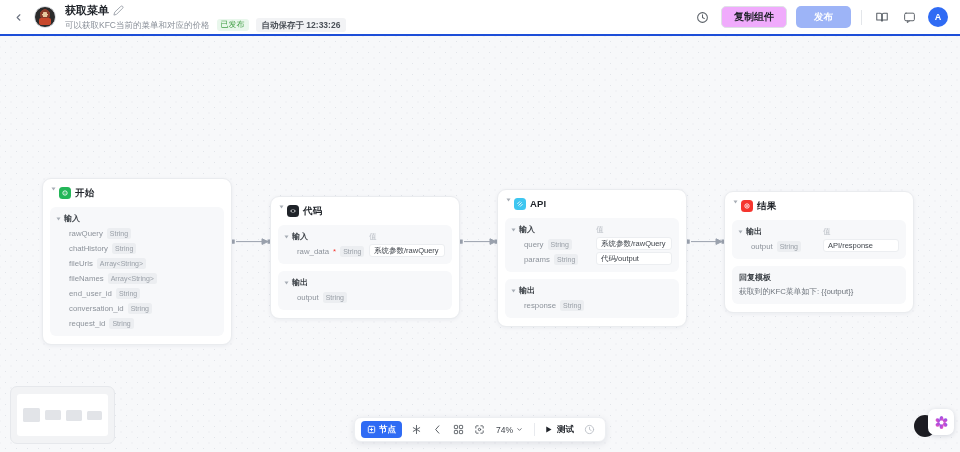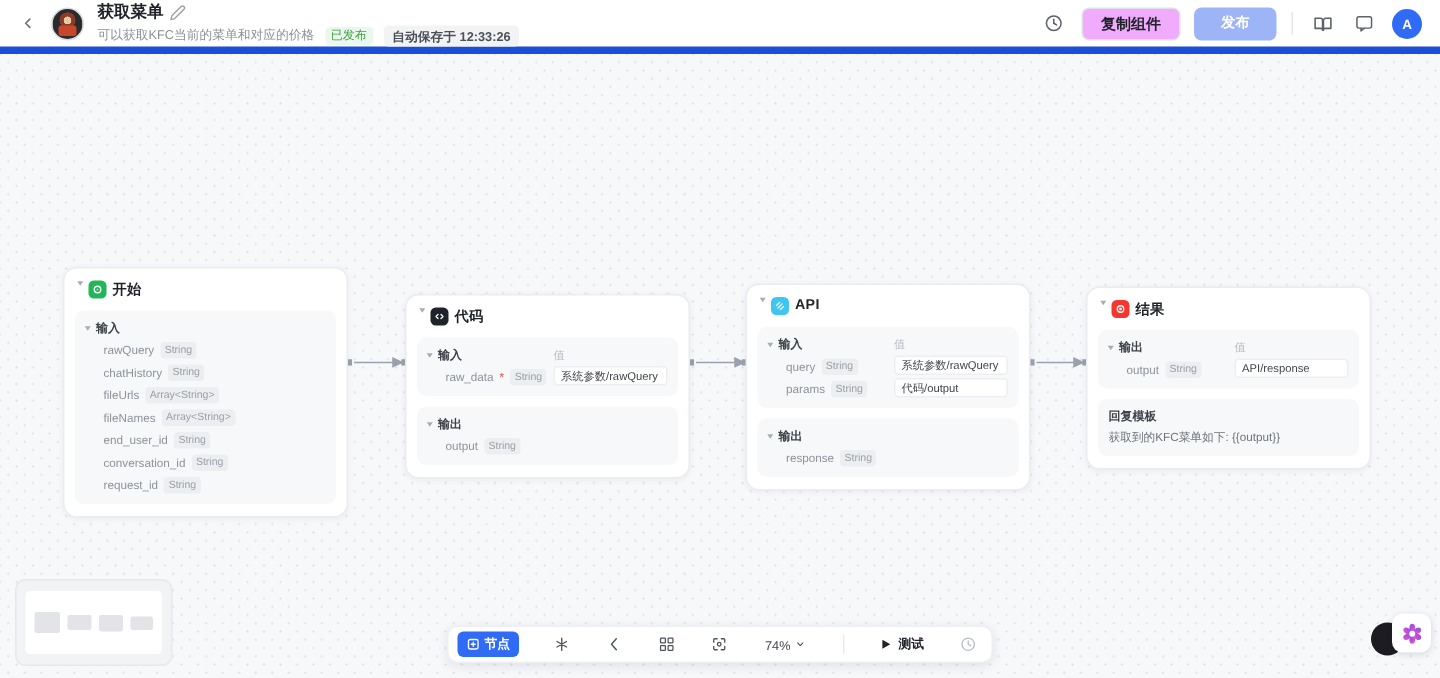--- a/index.html
+++ b/index.html
@@ -9,21 +9,21 @@
     overflow: hidden;
     background: #ffffff;
     color: #1f2329;
   }
 
   
   .header {
     position: absolute; top: 0; left: 0;
     width: 960px; height: 36px;
     background: #ffffff;
-    border-bottom: 5px solid #1d4ed8;
+    border-bottom: 2px solid #1d4ed8;
     display: flex; align-items: center;
     padding: 0 12px 0 8px;
     z-index: 40;
     text-align: center;
   }
   .back-btn {
     width: 20px; height: 20px;
     display: flex; align-items: center; justify-content: center;
     color: #6b7280; cursor: pointer; flex: 0 0 auto;
   }
@@ -155,21 +155,21 @@
   }
   .mm-node { background: #e2e4e8; border-radius: 1.5px; }
 
   
   .toolbar {
     position: absolute; left: 50%; transform: translateX(-50%);
     bottom: 10px;
     height: 25px; background: #ffffff;
     border: 1px solid #edeff2; border-radius: 7px;
     box-shadow: 0 2px 7px rgba(20,30,60,0.10);
-    display: flex; align-items: center; gap: 16px; padding: 0 6px;
+    display: flex; align-items: center; gap: 2px; padding: 0 6px;
   }
   .tb-chip {
     height: 17px; background: #2f6bf4; color: #fff; border-radius: 4px;
     display: flex; align-items: center; gap: 3px; padding: 0 6px;
     font-size: 8.5px; font-weight: bold; cursor: pointer; margin-right: 3px;
   }
   .tb-icon {
     width: 19px; height: 19px; display: flex; align-items: center; justify-content: center;
     color: #4b5158; cursor: pointer;
   }

